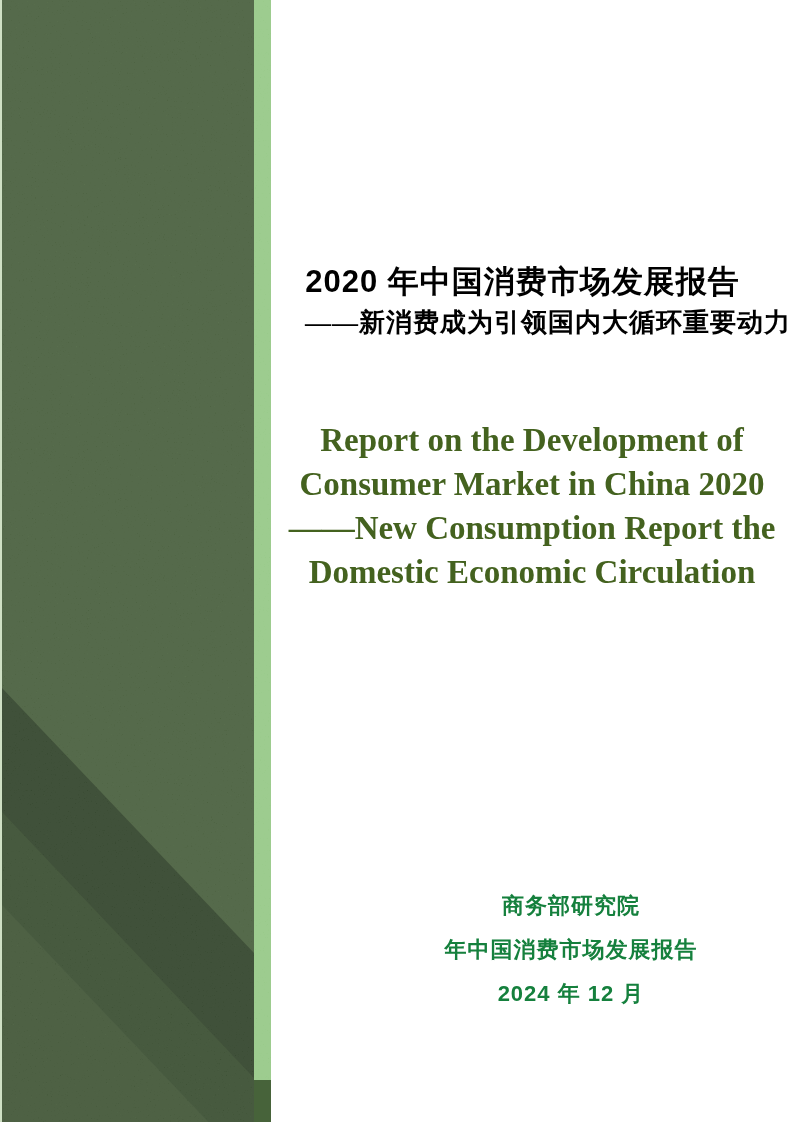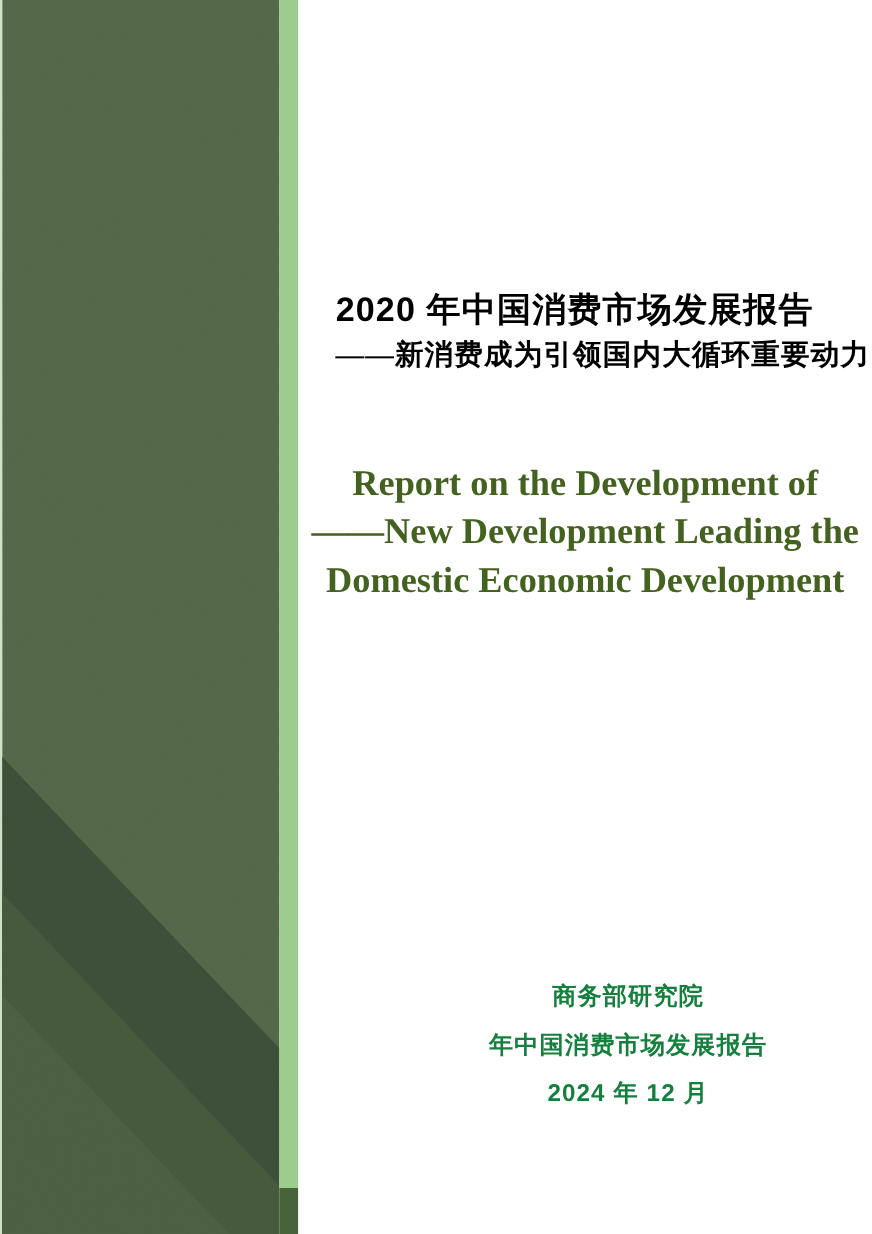--- a/index.html
+++ b/index.html
@@ -128,22 +128,23 @@
   <div class="stripe-bottom"></div>
 
   <div class="content">
 
     <div class="cn-title">2020 年中国消费市场发展报告</div>
 
     <div class="cn-subtitle">——新消费成为引领国内大循环重要动力</div>
 
     <div class="en-title">
       <div>Report on the Development of</div>
-      <div>——New Development Leading the</div>
-      <div>Domestic Economic Development</div>
+      <div>Consumer Market in China 2020</div>
+      <div>——New Consumption Report the</div>
+      <div>Domestic Economic Circulation</div>
     </div>
 
     <div class="footer-block">
       <div class="line">商务部研究院</div>
       <div class="line">年中国消费市场发展报告</div>
       <div class="line">2024 年 12 月</div>
     </div>
 
   </div>
 

